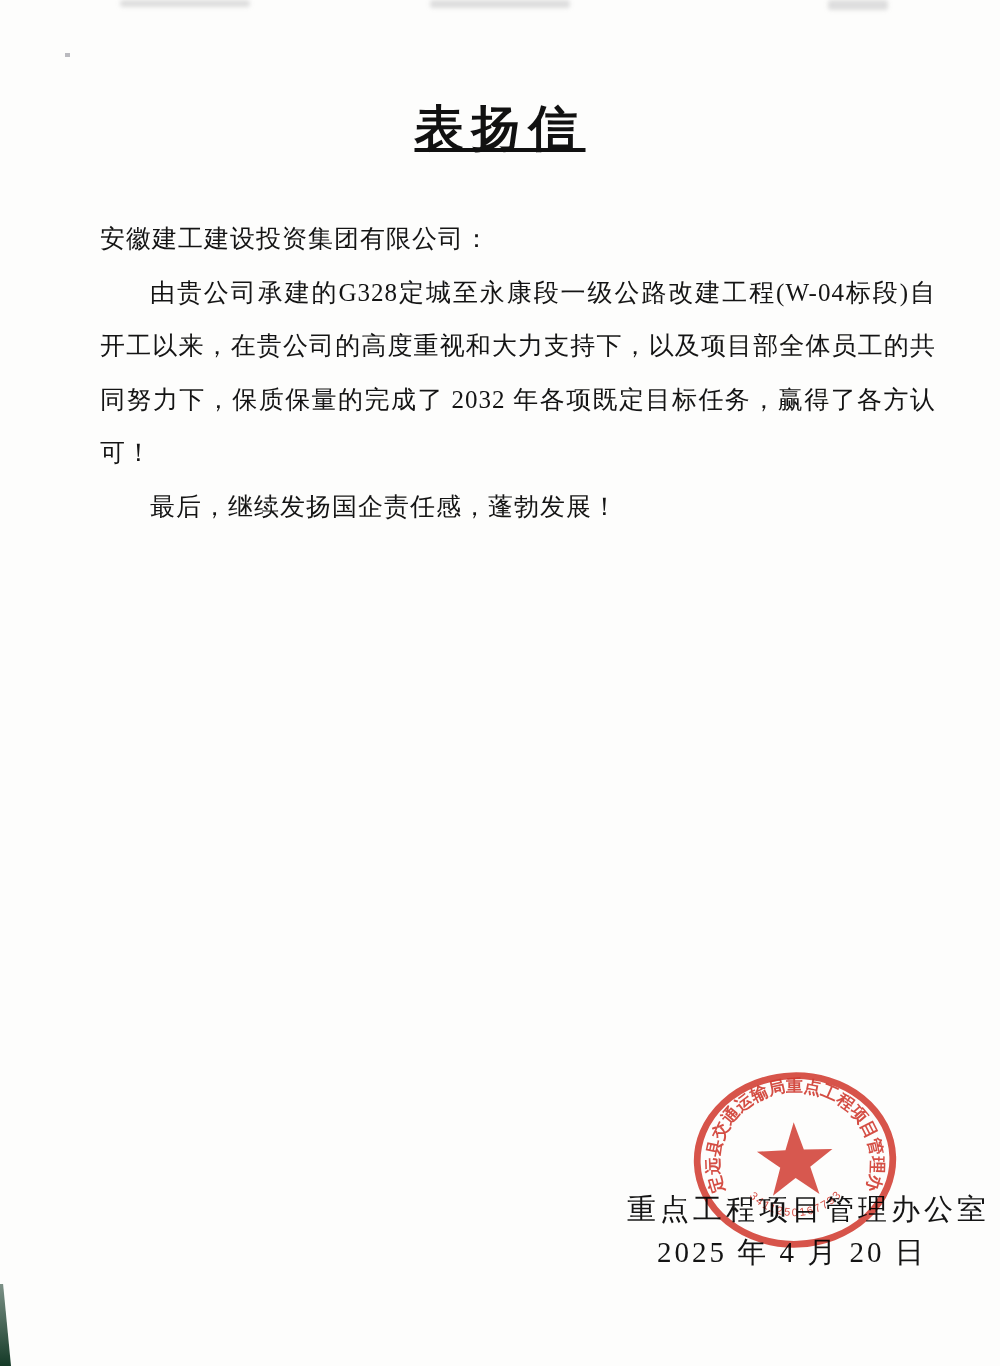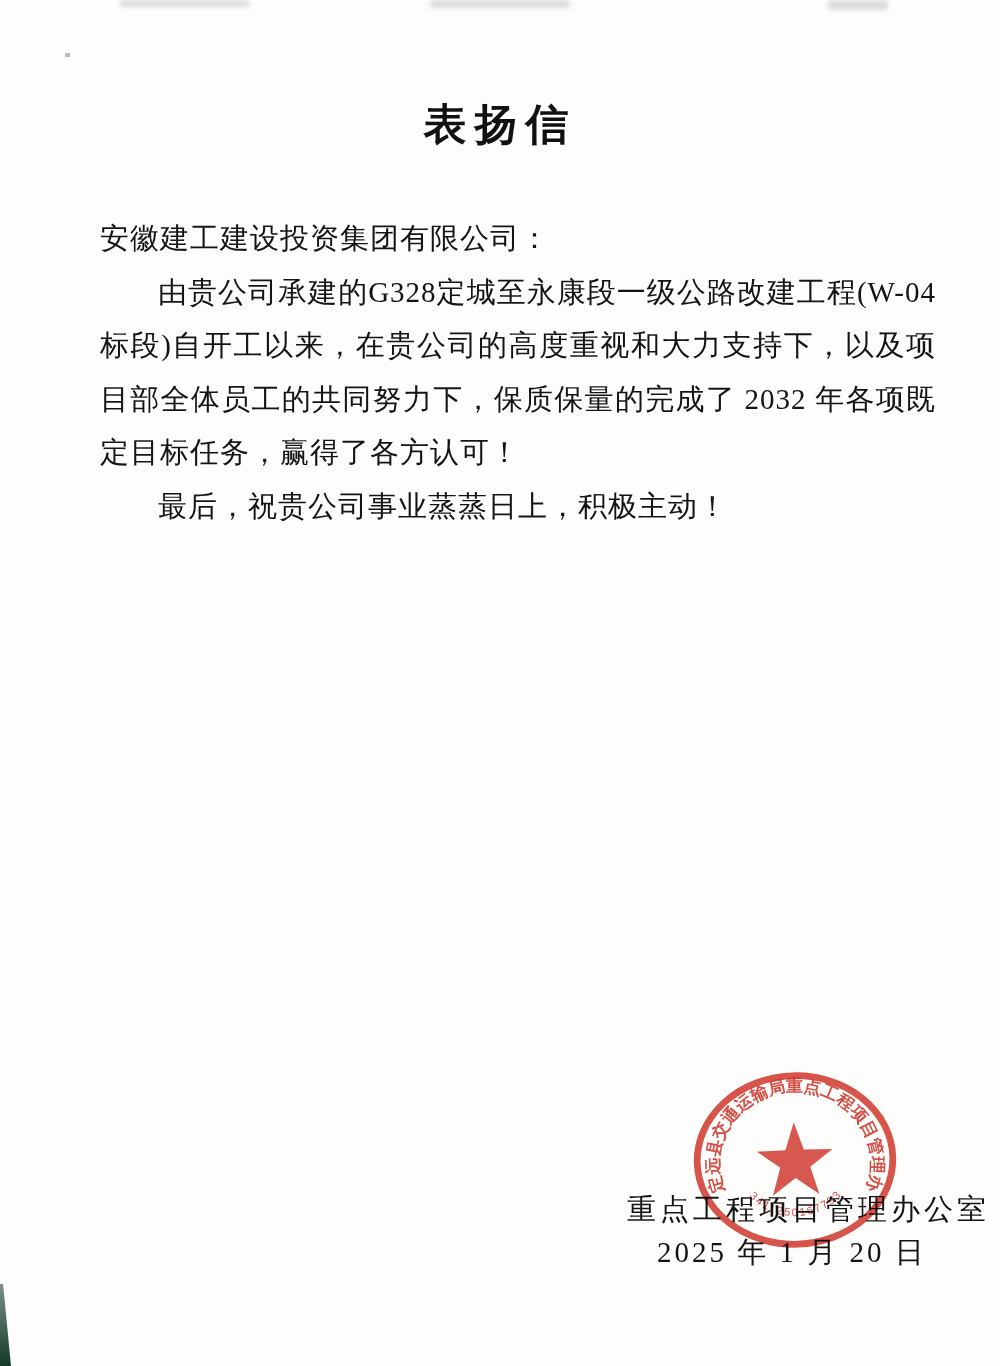--- a/index.html
+++ b/index.html
@@ -11,28 +11,29 @@
     overflow:hidden;
     font-family:"Liberation Serif","DejaVu Serif",serif;
     color:#141414;
   }
   .doc-title{
     position:absolute;
     top:96px;left:0;width:1000px;
     text-align:center;
     font-family:"Liberation Sans","DejaVu Sans",sans-serif;
     font-weight:bold;
-    font-size:43px;
+    font-size:49px;
     letter-spacing:8px;
     color:#111;
+    text-decoration:underline;
   }
   .letter-body{
     position:absolute;
     left:100px;top:212px;width:836px;
-    font-size:29px;
+    font-size:25px;
     line-height:53.5px;
     text-align:justify;
     letter-spacing:1px;
   }
   .letter-body p{margin:0;}
   .letter-body p.indent{text-indent:2em;}
   .salutation{text-indent:0;}
   .sig-line{
     position:absolute;
     font-size:29px;
@@ -83,25 +84,25 @@
   <div class="smudge smudge-2"></div>
   <div class="smudge smudge-3"></div>
   <div class="speck"></div>
   <div class="corner-mark"></div>
 
   <div class="doc-title">表扬信</div>
 
   <div class="letter-body">
     <p class="salutation">安徽建工建设投资集团有限公司：</p>
     <p class="indent">由贵公司承建的G328定城至永康段一级公路改建工程(W-04标段)自开工以来，在贵公司的高度重视和大力支持下，以及项目部全体员工的共同努力下，保质保量的完成了 2032 年各项既定目标任务，赢得了各方认可！</p>
-    <p class="indent">最后，祝贵公司事业蒸蒸日上，积极主动！</p>
+    <p class="indent">最后，继续发扬国企责任感，蓬勃发展！</p>
   </div>
 
   <div class="sig-line sig-org2">重点工程项目管理办公室</div>
-  <div class="sig-line sig-date">2025 年 1 月 20 日</div>
+  <div class="sig-line sig-date">2025 年 4 月 20 日</div>
 
   <svg class="seal" viewBox="0 0 220 190" xmlns="http://www.w3.org/2000/svg">
     <defs>
       <path id="ringPath" d="M 36,124 A 79,74 0 1 1 184,124" fill="none"></path>
       <path id="codePath" d="M 59,128 A 62,58 0 0 0 161,128" fill="none"></path>
     </defs>
     <ellipse cx="110" cy="95" rx="101" ry="87" fill="none" stroke="#cf2b20" stroke-width="7" opacity="0.88"></ellipse>
     <path d="M110,56 L119.5,84.5 L149,85 L125.5,102.5 L134,131 L110,113.5 L86,131 L94.5,102.5 L71,85 L100.5,84.5 Z" fill="#cf2b20" opacity="0.85"></path>
     <text font-size="17.5" fill="#cf2b20" opacity="0.9" font-family="Liberation Sans, DejaVu Sans, sans-serif" font-weight="bold">
       <textPath href="#ringPath" startOffset="0">定远县交通运输局重点工程项目管理办公室</textPath>

